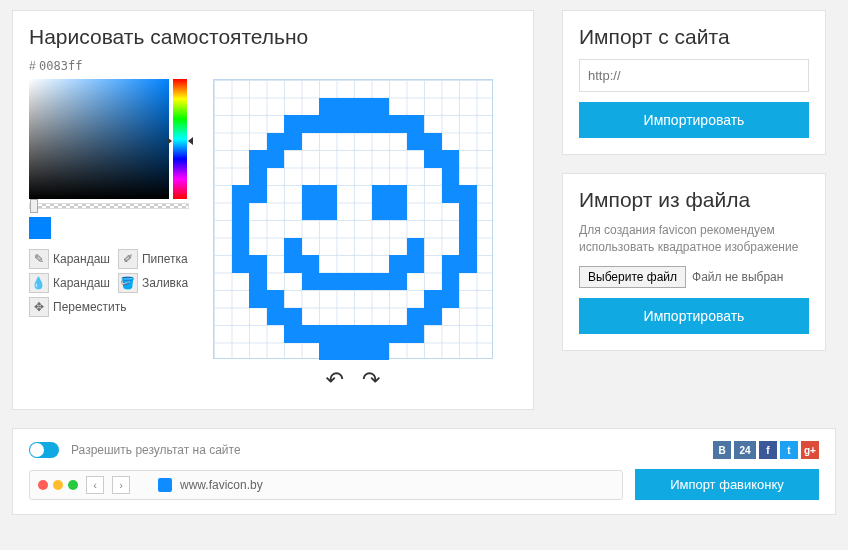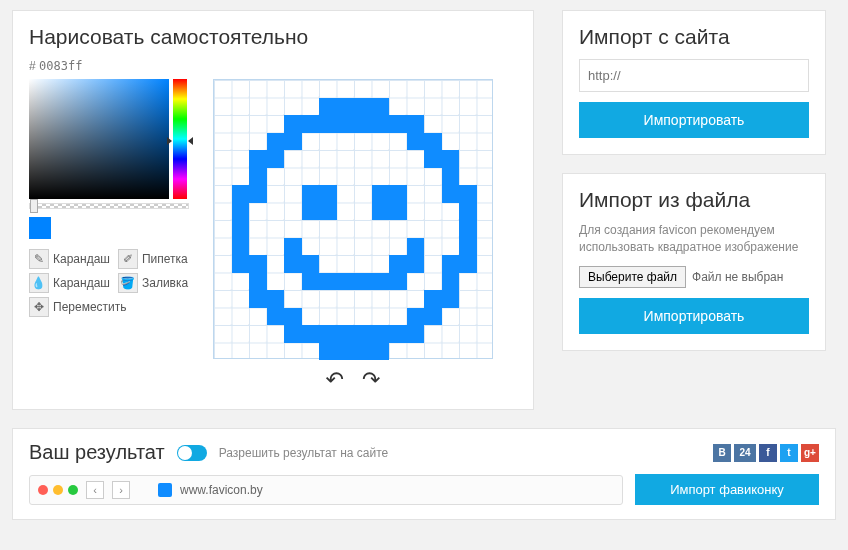--- a/index.html
+++ b/index.html
@@ -225,21 +225,20 @@
         <span class="file-status">Файл не выбран</span>
       </div>
       <button class="blue-btn">Импортировать</button>
     </div>
   </div>
 </div>
 
 <div class="result-bar">
   <div class="result-top">
     <div class="result-left">
-      <span class="result-title">Ваш результат</span>
       <div class="toggle"></div>
       <span class="toggle-label">Разрешить результат на сайте</span>
     </div>
     <div class="social">
       <div class="sbox vk">B</div>
       <div class="sbox vkc">24</div>
       <div class="sbox fb">f</div>
       <div class="sbox tw">t</div>
       <div class="sbox gp">g+</div>
     </div>

